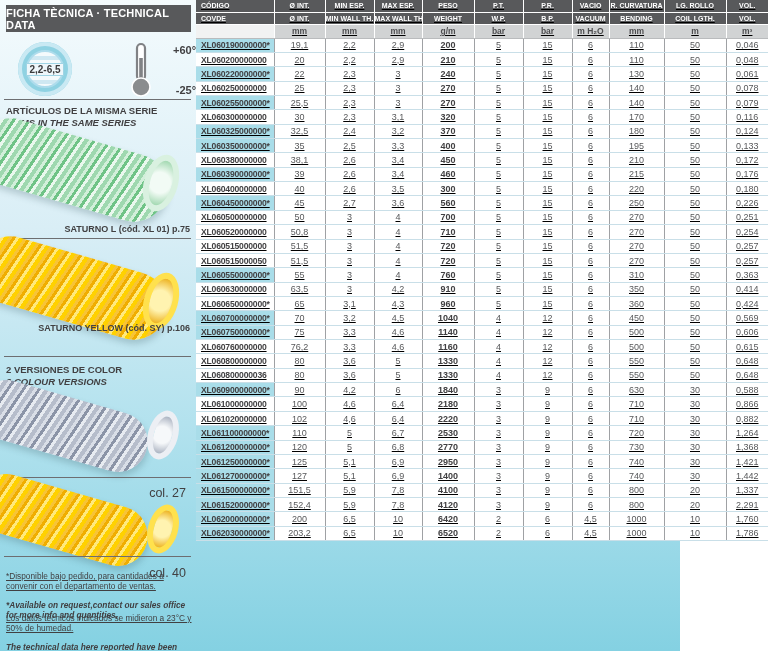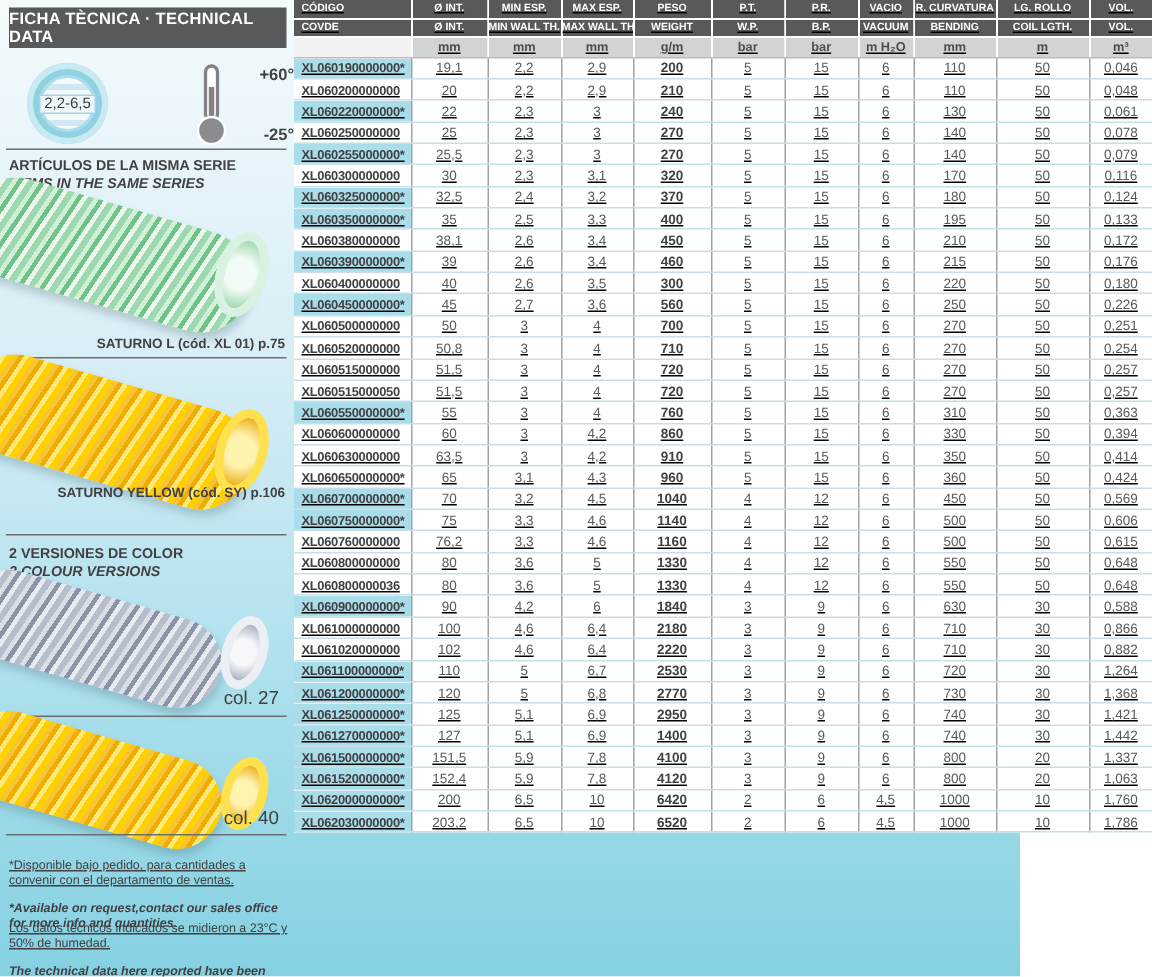--- a/index.html
+++ b/index.html
@@ -13,35 +13,35 @@
   .sb-header { position:absolute; left:6px; right:5px; top:5px; height:27px;
     background:#58595b; color:#fff; font-weight:bold; font-size:11px;
     display:flex; align-items:center; justify-content:center; letter-spacing:.2px; }
   .sb-icons { position:absolute; left:10px; right:6px; top:40px; height:58px; }
   .badge { position:absolute; left:8px; top:2px; width:54px; height:54px; border-radius:50%;
     background:#8fd2e2; box-shadow:inset 0 0 0 4px #c9e9f3;
     display:flex; align-items:center; justify-content:center; }
   .badge-inner { width:38px; height:38px; border-radius:50%;
     background:repeating-linear-gradient(180deg,#f4fafc 0 4px,#cfe8f2 4px 8px);
     border:2px solid #aedcec; display:flex; align-items:center; justify-content:center; }
-  .badge-text { font-weight:normal; font-size:10px; color:#3b3b3c;
+  .badge-text { font-weight:bold; font-size:10px; color:#3b3b3c;
     background:#eef7fb; border:1px solid #9fd4e4; padding:0 2px; white-space:nowrap; }
   .thermo { position:absolute; left:118px; top:2px; }
   .temps { position:absolute; left:146px; top:4px; width:48px; height:52px;
     display:flex; flex-direction:column; justify-content:space-between; }
   .temps span { font-weight:bold; font-size:11px; color:#414042; text-align:right; }
   .sb-rule { position:absolute; left:4px; right:5px; height:0;
     border-top:1px solid #6d6e71; }
   .sb-heading { position:absolute; left:6px; right:4px; font-weight:bold;
     font-size:9.5px; color:#414042; line-height:12px; }
   .sb-heading .en { font-style:italic; }
   .caption { position:absolute; left:4px; right:6px; text-align:right;
     font-weight:bold; font-size:9px; color:#414042; }
   .col-label { position:absolute; left:4px; right:10px; text-align:right;
-    font-size:12.5px; color:#414042; }
+    font-size:12.5px; color:#414042;margin-top:28px; }
   .footnote { position:absolute; left:6px; right:4px; font-size:8.3px;
     color:#414042; line-height:9.8px; white-space:pre-line; }
   .footnote .en { font-style:italic; font-weight:bold; }
   .footnote .es { font-weight:normal;text-decoration:underline; }
 
   
   .hose { position:absolute; left:0; width:188px; overflow:visible; }
   .tube { position:absolute; left:-26px; top:4px; width:196px; height:68px;
     border-radius:36px; transform:rotate(16deg); box-shadow:2px 4px 6px rgba(60,90,100,.25); }
   .hend { position:absolute; right:10px; top:22px; width:34px; height:58px;
@@ -428,33 +428,20 @@
             <td class="num">4</td>
             <td class="num wt">760</td>
             <td class="num">5</td>
             <td class="num">15</td>
             <td class="num">6</td>
             <td class="num">310</td>
             <td class="num">50</td>
             <td class="num">0,363</td>
           </tr>
           <tr>
-            <td class="code">XL060600000000</td>
-            <td class="num">60</td>
-            <td class="num">3</td>
-            <td class="num">4,2</td>
-            <td class="num wt">860</td>
-            <td class="num">5</td>
-            <td class="num">15</td>
-            <td class="num">6</td>
-            <td class="num">330</td>
-            <td class="num">50</td>
-            <td class="num">0,394</td>
-          </tr>
-          <tr>
             <td class="code">XL060630000000</td>
             <td class="num">63,5</td>
             <td class="num">3</td>
             <td class="num">4,2</td>
             <td class="num wt">910</td>
             <td class="num">5</td>
             <td class="num">15</td>
             <td class="num">6</td>
             <td class="num">350</td>
             <td class="num">50</td>
@@ -646,21 +633,21 @@
             <td class="code hl">XL061520000000*</td>
             <td class="num">152,4</td>
             <td class="num">5,9</td>
             <td class="num">7,8</td>
             <td class="num wt">4120</td>
             <td class="num">3</td>
             <td class="num">9</td>
             <td class="num">6</td>
             <td class="num">800</td>
             <td class="num">20</td>
-            <td class="num">1,063</td>
+            <td class="num">2,291</td>
           </tr>
           <tr>
             <td class="code hl">XL062000000000*</td>
             <td class="num">200</td>
             <td class="num">6,5</td>
             <td class="num">10</td>
             <td class="num wt">6420</td>
             <td class="num">2</td>
             <td class="num">6</td>
             <td class="num">4,5</td>

